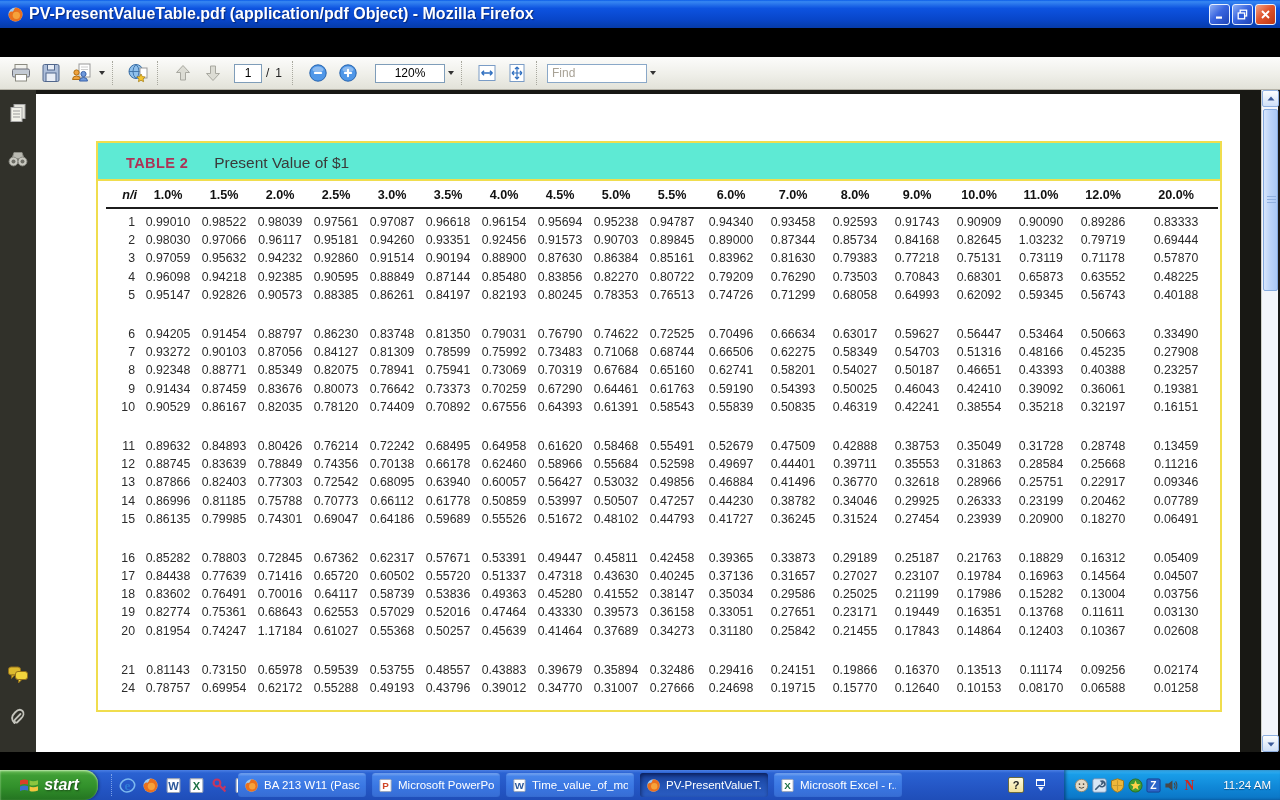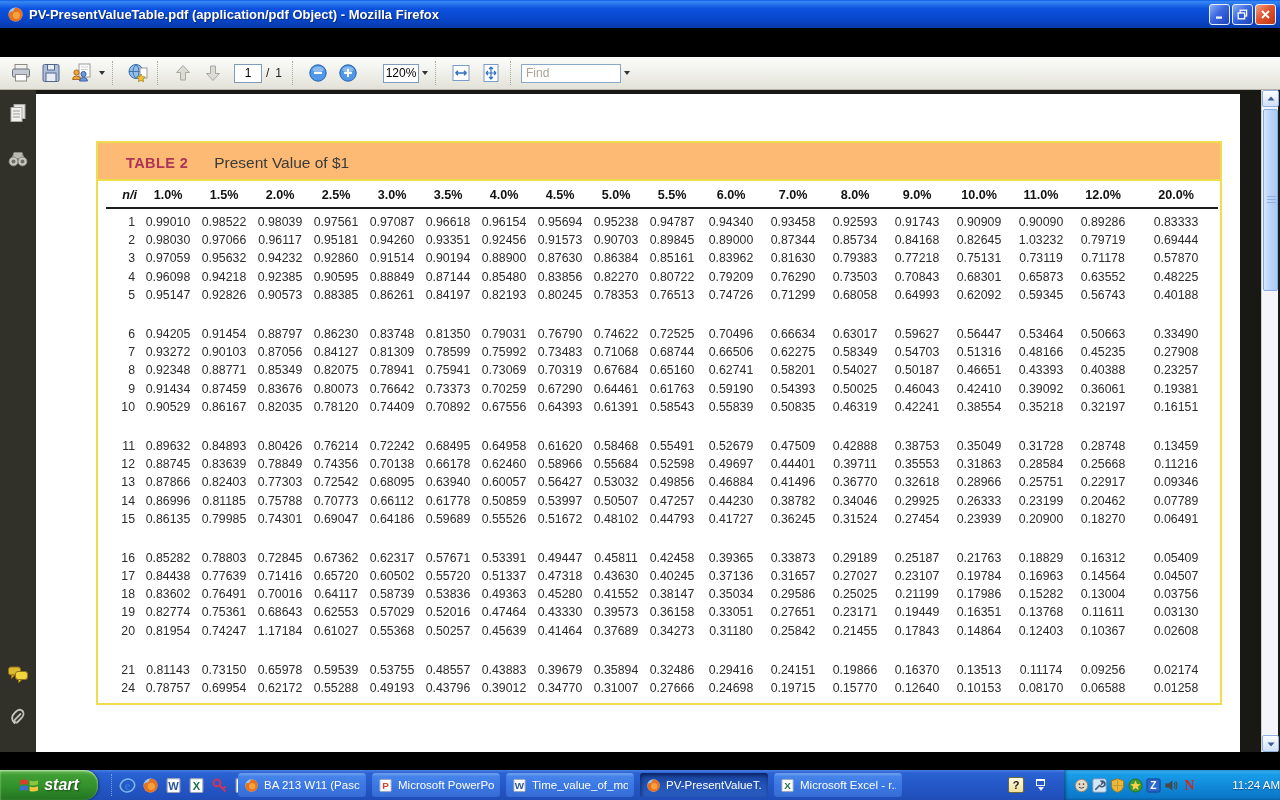--- a/index.html
+++ b/index.html
@@ -6,21 +6,21 @@
   html,body { width:1280px; height:800px; overflow:hidden; }
   body { font-family:"Liberation Sans", sans-serif; }
   .screen { position:relative; width:1280px; height:800px; background:#000; overflow:hidden; }
 
   
   .titlebar { position:absolute; left:0; top:0; width:1280px; height:28px;
     background:linear-gradient(180deg,#0a5ce8 0%,#3787f2 6%,#0d53e0 30%,#0845c8 72%,#063ba8 100%);
     display:flex; align-items:center; padding:0 4px; }
   .ticon { width:17px; height:17px; margin:0 5px 0 3px; flex:none; }
   .ticon svg { width:100%; height:100%; }
-  .title-text { color:#fff; font-weight:bold; font-size:13px; text-shadow:1px 1px 1px #0a2a78; white-space:nowrap; }
+  .title-text { color:#fff; font-weight:bold; font-size:16px; text-shadow:1px 1px 1px #0a2a78; white-space:nowrap; }
   .win-controls { margin-left:auto; display:flex; gap:2px; }
   .win-btn { width:21px; height:21px; border-radius:3px; border:1px solid #e8f0ff;
     display:flex; align-items:center; justify-content:center; }
   .win-btn svg { width:11px; height:11px; }
   .wb-blue { background:linear-gradient(135deg,#8fb0f5 0%,#3a66e0 45%,#1e44b8 100%); }
   .wb-red  { background:linear-gradient(135deg,#f2a488 0%,#e0552e 45%,#bd3512 100%); }
 
   
   .urlrow { position:absolute; left:0; top:28px; width:1280px; height:29px; background:#fff;
     border-top:1px solid #d8d8d0; border-bottom:1px solid #9a988c; display:flex; align-items:center; }
@@ -33,22 +33,22 @@
   
   .toolbar { position:absolute; left:0; top:57px; width:1280px; height:33px;
     background:linear-gradient(180deg,#fcfcfb 0%,#efefe9 55%,#e2e2d9 100%);
     border-bottom:1px solid #b5b3a8; display:flex; align-items:center; padding-left:6px; }
   .tbtn-ic22 { width:24px; height:24px; margin:0 3px; display:flex; align-items:center; justify-content:center; }
   .tbtn-ic22 svg { width:22px; height:22px; }
   .tsep { width:7px; height:24px; border-left:1px dotted #a8a89e; margin:0 4px; }
   .caret { width:0; height:0; border-left:3.5px solid transparent; border-right:3.5px solid transparent; border-top:4px solid #333; margin:0 3px; }
   .pagebox { width:28px; height:19px; border:1px solid #7f9db9; background:#fff; font-size:12px; text-align:center; margin:0 4px 0 6px; font-family:"Liberation Sans",sans-serif; }
   .pagetot { font-size:12px; color:#222; margin-right:6px; }
-  .zoombox { width:36px; height:19px; border:1px solid #7f9db9; background:#fff; font-size:12px;
-    display:flex; align-items:center; justify-content:center; margin-left:20px; }
+  .zoombox { width:70px; height:19px; border:1px solid #7f9db9; background:#fff; font-size:12px;
+    display:flex; align-items:center; justify-content:center; margin-left:12px; }
   .findbox { width:100px; height:19px; border:1px solid #8aa8c8; background:#fff; font-size:12px; padding:0 4px;
     color:#333; font-family:"Liberation Sans",sans-serif; }
   .findbox::placeholder { color:#a8a296; }
 
   
   .content { position:absolute; left:0; top:90px; width:1280px; height:662px; background:#181814; }
   .pdf-sidebar { position:absolute; left:0; top:0; width:36px; height:662px; background:#31312a;
     display:flex; flex-direction:column; align-items:center; }
   .sbi { width:22px; height:22px; }
   .sbi svg { width:100%; height:100%; }
@@ -70,21 +70,21 @@
   .pv-box { position:absolute; left:60px; top:47px; width:1126px; border:2px solid #f0dd4e; background:#fff; }
   .band { background:#fffdea; border-bottom:2px solid #f0dd4e; padding:11px 0 7px 16px; }
   .band-line1 { display:flex; align-items:baseline; }
   .tbl-label { color:#ad3357; font-weight:bold; font-size:14.5px; letter-spacing:.4px; }
   .tbl-title { color:#3a3a3a; font-size:15.5px; margin-left:26px; }
   .formula { margin:3px 0 0 84px; display:flex; align-items:center; font-size:14.5px; color:#333; }
   .frac { display:inline-flex; flex-direction:column; align-items:center; margin-left:7px; }
   .frac .num { font-size:13.5px; padding:0 10px 1px; }
   .frac .den { font-size:13.5px; border-top:1.4px solid #444; padding:1px 4px 0; }
   .frac sup { font-size:9.5px; }
-  .tbl-wrap { padding:0 8px 6px; }
+  .tbl-wrap { padding:0 8px 13px; }
   #pv-table { width:100%; border-collapse:collapse; table-layout:fixed; }
   #pv-table th { font-weight:bold; font-size:12.6px; color:#111; text-align:center;
     padding:7px 0 5px; border-bottom:2.5px solid #1c1c1c; }
   #pv-table th.nh { text-align:right; padding-right:3px; font-style:italic; }
   #pv-table td { font-size:12.3px; color:#2b2b2b; text-align:center; height:18.2px; vertical-align:middle; }
   #pv-table td.n { text-align:right; padding-right:5px; }
   #pv-table tr.sp td { height:21px; } #pv-table tr.sp.lead td { height:5px; }
 
   
   .statusbar { position:absolute; left:0; top:752px; width:1280px; height:18px; background:#ece9d8;
@@ -117,21 +117,21 @@
     color:#222; font-size:11px; font-weight:bold; text-align:center; line-height:15px; border-radius:2px; }
   .lang-glyph { display:flex; flex-direction:column; align-items:center; gap:1px; }
   .lang-glyph .box { width:9px; height:7px; border:1px solid #fff; border-top-width:2px; }
   .lang-glyph .dn { width:0; height:0; border-left:3px solid transparent; border-right:3px solid transparent; border-top:4px solid #e8f0ff; }
   .tray { position:absolute; right:0; top:0; height:30px; width:216px;
     background:linear-gradient(180deg,#3cb4f5 0%,#199de8 15%,#0f86d6 60%,#0b74c4 100%);
     box-shadow:inset 2px 0 3px rgba(0,20,60,.45);
     display:flex; align-items:center; padding-left:10px; gap:3px; }
   .trayic { width:15px; height:15px; display:block; }
   .trayic svg { width:100%; height:100%; }
-  .clock { margin-left:auto; color:#fff; font-size:11.5px; text-shadow:0 1px 1px #084a80; }
+  .clock { margin-left:auto; padding-right:9px; color:#fff; font-size:11.5px; text-shadow:0 1px 1px #084a80; }
 </style>
 </head>
 <body>
 
 <div class="screen">
 
   <div class="titlebar">
     <span class="ticon"><svg viewBox="0 0 16 16" width="100%" height="100%">
           <circle cx="8" cy="8" r="6.6" fill="#9ecbf2"></circle>
           <path d="M8 1.4 A6.6 6.6 0 1 1 1.4 8 C2.2 5.2 3.8 4.6 5.2 5.4 C6.6 4.6 6.2 3 8 1.4 Z" fill="#e9701e"></path>
@@ -275,21 +275,21 @@
       </span>
       <span class="sbi i4">
         <svg viewBox="0 0 22 22">
             <path d="M7.5 19 C4.5 16 4.5 12 8 8.5 C10.5 6 13.5 5 15.5 7 C17.5 9 16.5 12 14 14.5 L10.5 18 C9 19.5 6.5 17.5 8 15.5 L13.5 10" fill="none" stroke="#c4c4bc" stroke-width="1.8" stroke-linecap="round"></path>
           </svg>
       </span>
     </div>
 
     <div class="page">
       <div class="pv-box" style="border-color: rgb(240, 221, 78);">
-        <div class="band" style="background: #fdba74; border-bottom-color: rgb(240, 221, 78); padding-left: 28px;">
+        <div class="band" style="background: #5eead4; border-bottom-color: rgb(240, 221, 78); padding-left: 28px;">
           <div class="band-line1">
             <span class="tbl-label" style="color: rgb(173, 51, 87);">TABLE 2</span>
             <span class="tbl-title">Present Value of $1</span>
           </div>
         </div>
         <div class="tbl-wrap">
           <table id="pv-table">
             <colgroup id="pv-cols">
                 <col style="width: 34px;">
                 <col style="width: 56px;">

